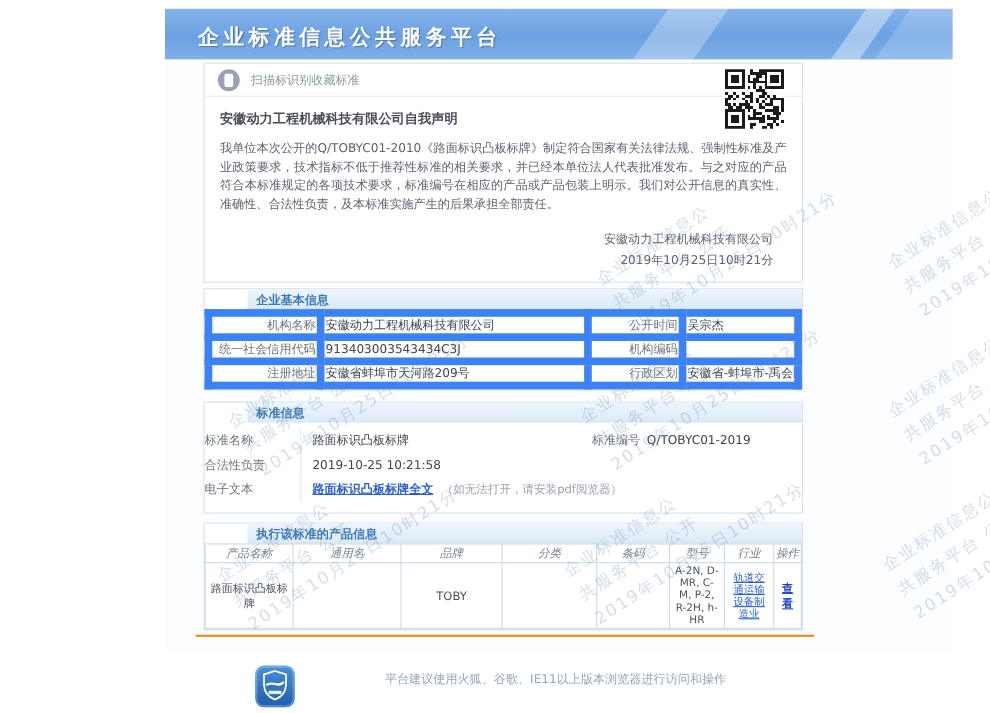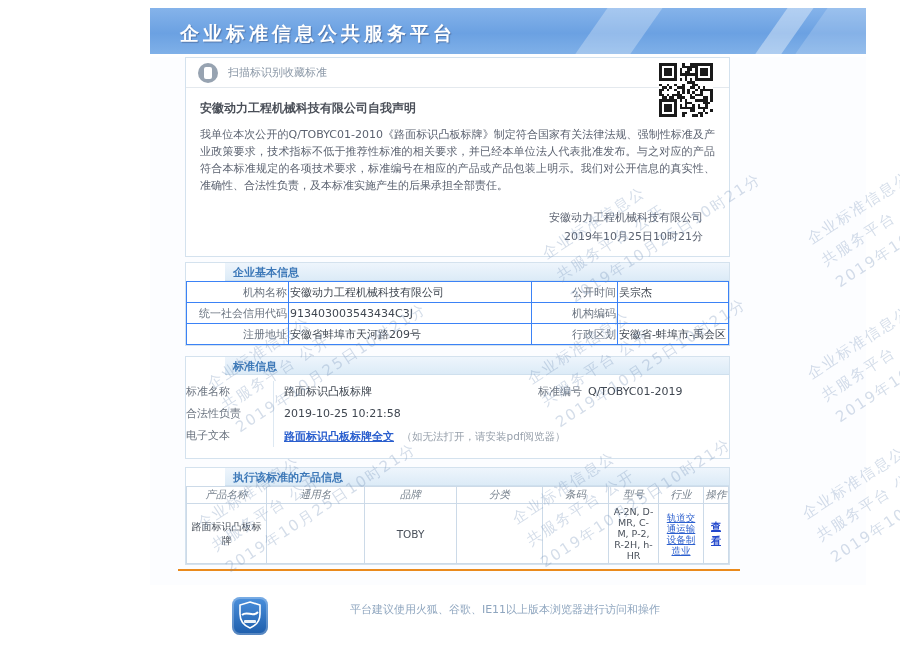--- a/index.html
+++ b/index.html
@@ -44,21 +44,21 @@
   .decl-sign { margin-top:16px; }
   .decl-date { margin-top:4px; }
 
   
   .section-bar { height:18px; padding:2px 0 0 8px; font-size:11px; font-weight:bold; color:#3c78b8;
                  background:linear-gradient(180deg,#eef5fc,#dcebf7); border-bottom:1px solid #cfe0ee;margin-left:39px; }
 
   
   .card-company { margin-top:5px; }
   table.info { width:100%; border-collapse:collapse; font-size:11px; table-layout:fixed; }
-  table.info td { border:1px solid #3b82f6; height:21px; padding:0 1px; overflow:hidden; white-space:nowrap; }
+  table.info td { border:7px solid #3b82f6; height:21px; padding:0 1px; overflow:hidden; white-space:nowrap; }
   table.info td.lbl { text-align:right; color:#6b7480; }
   table.info td.val { color:#3f4650; }
 
   
   .card-standard { margin-top:10px; position:relative; padding:6px 0 8px; }
   .std-row { display:flex; align-items:flex-start; line-height:22px; font-size:11px; }
   .std-lbl { width:88px; color:#6b7480; padding-right:8px;
              border-right:1px solid #dde8f2; flex:0 0 88px; }
   .std-val { padding-left:10px; color:#3f4650; }
   .std-code { position:absolute; left:352px; top:6px; display:flex; line-height:22px; font-size:11px; }

